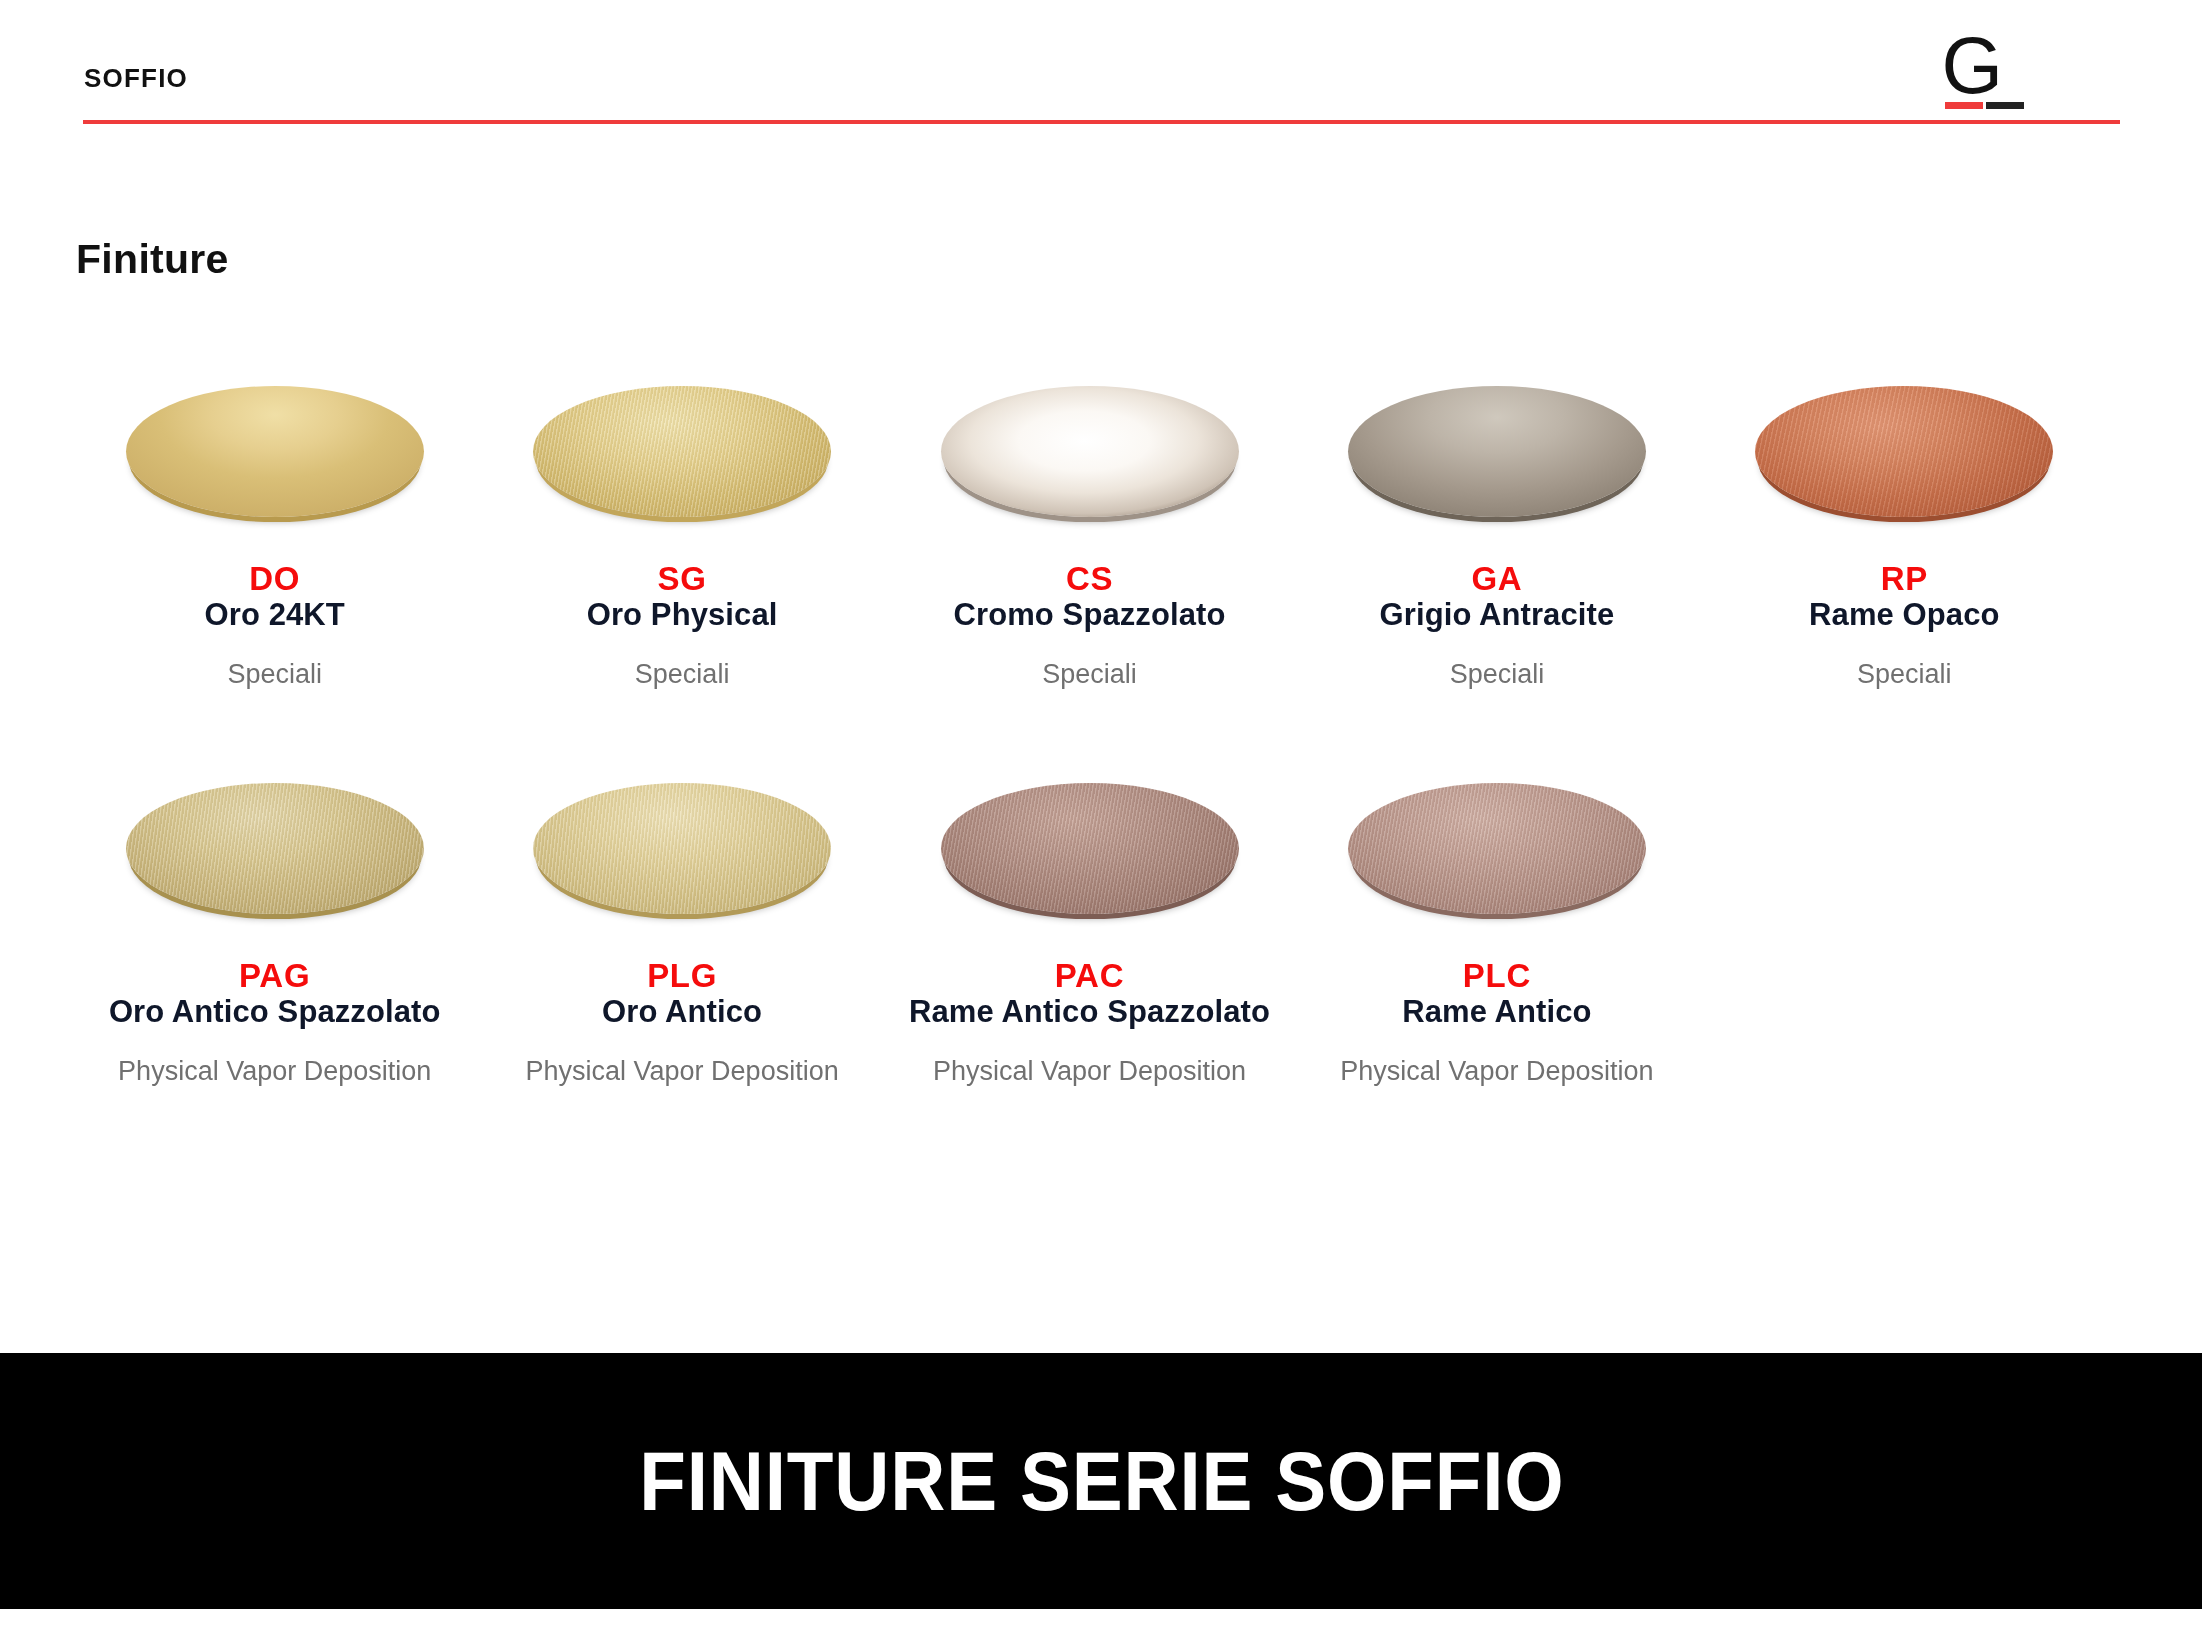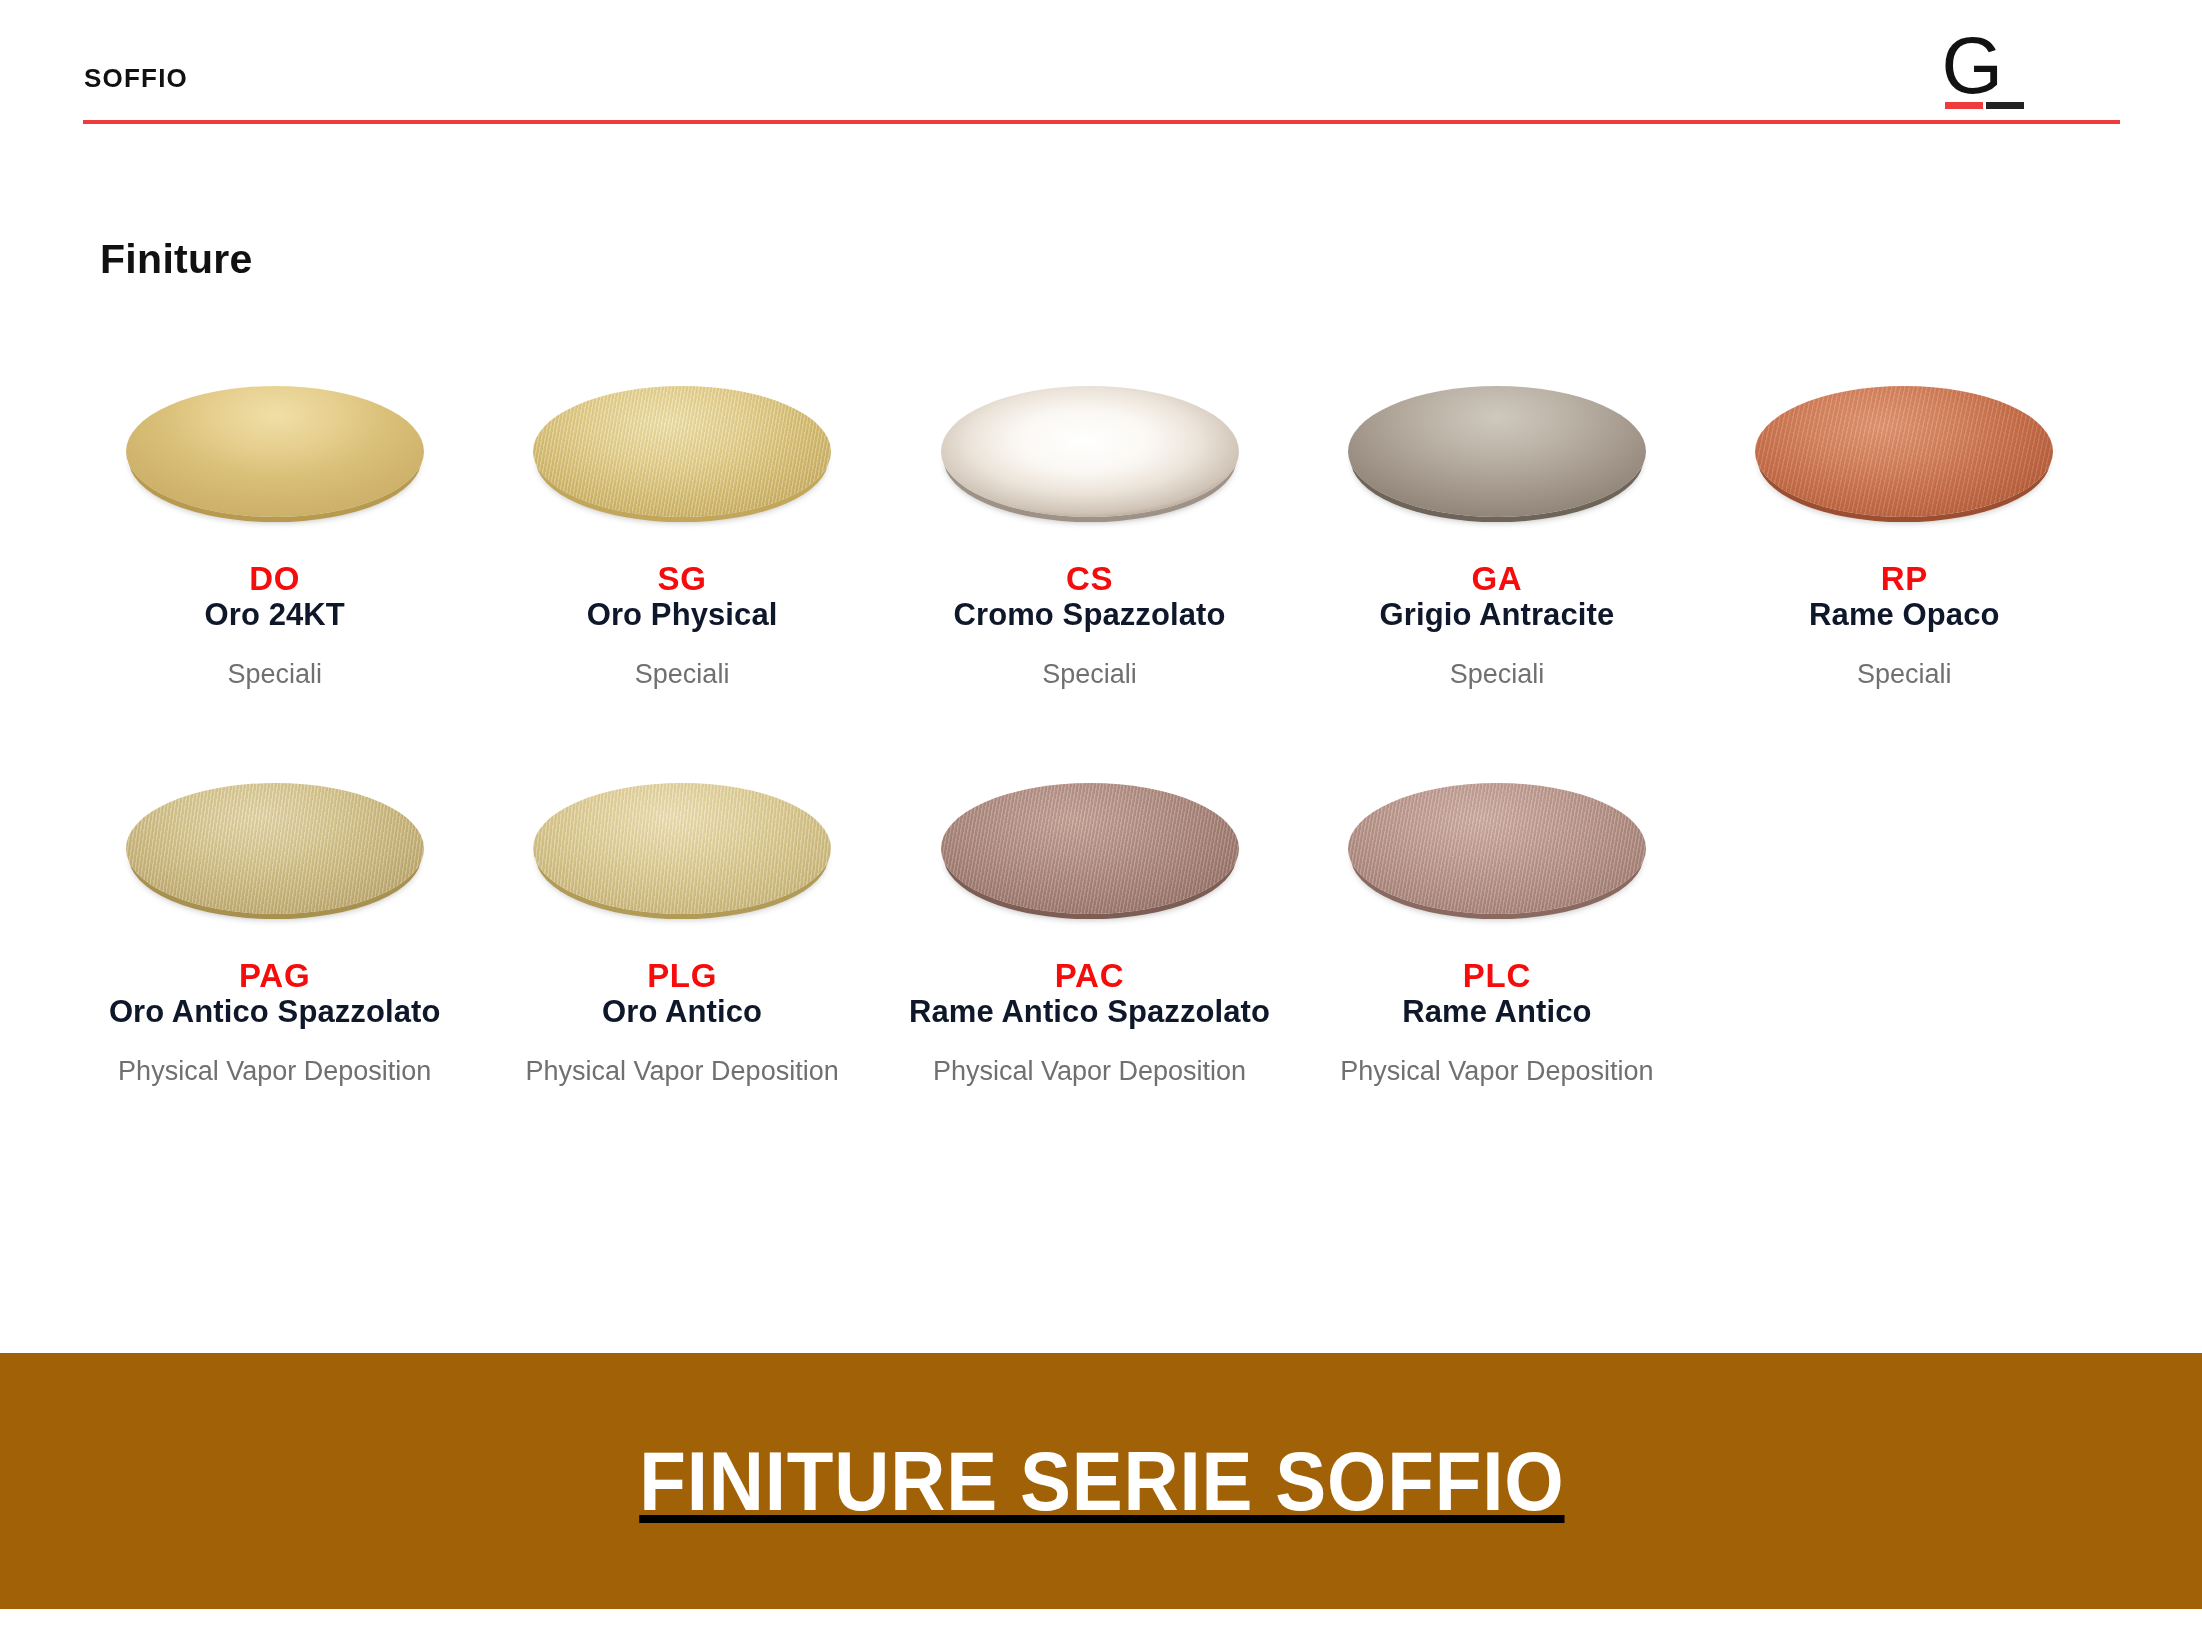--- a/index.html
+++ b/index.html
@@ -70,21 +70,21 @@
     left: 53px;
     top: 69px;
     width: 38px;
     height: 6.9px;
     background: #222222;
   }
 
   
   .section-heading {
     position: absolute;
-    left: 100px;
+    left: 76px;
     top: 239px;
     font-size: 41px;
     font-weight: bold;
     color: #111111;
     letter-spacing: 0.3px;
     line-height: 1;
   }
 
   
   .grid {
@@ -216,25 +216,24 @@
     margin-top: 26px;
   }
 
   
   .footer {
     position: absolute;
     left: 0;
     bottom: 43px;
     width: 2203px;
     height: 256px;
-    background: #a16207;
+    background: #000000;
     display: flex;
     align-items: center;
     justify-content: center;
-    text-decoration: underline;
   }
   .footer-title {
     color: #ffffff;
     font-size: 83px;
     font-weight: bold;
     letter-spacing: 0.9px;
     transform: scaleX(0.92);
     line-height: 1;
   }
 </style>

